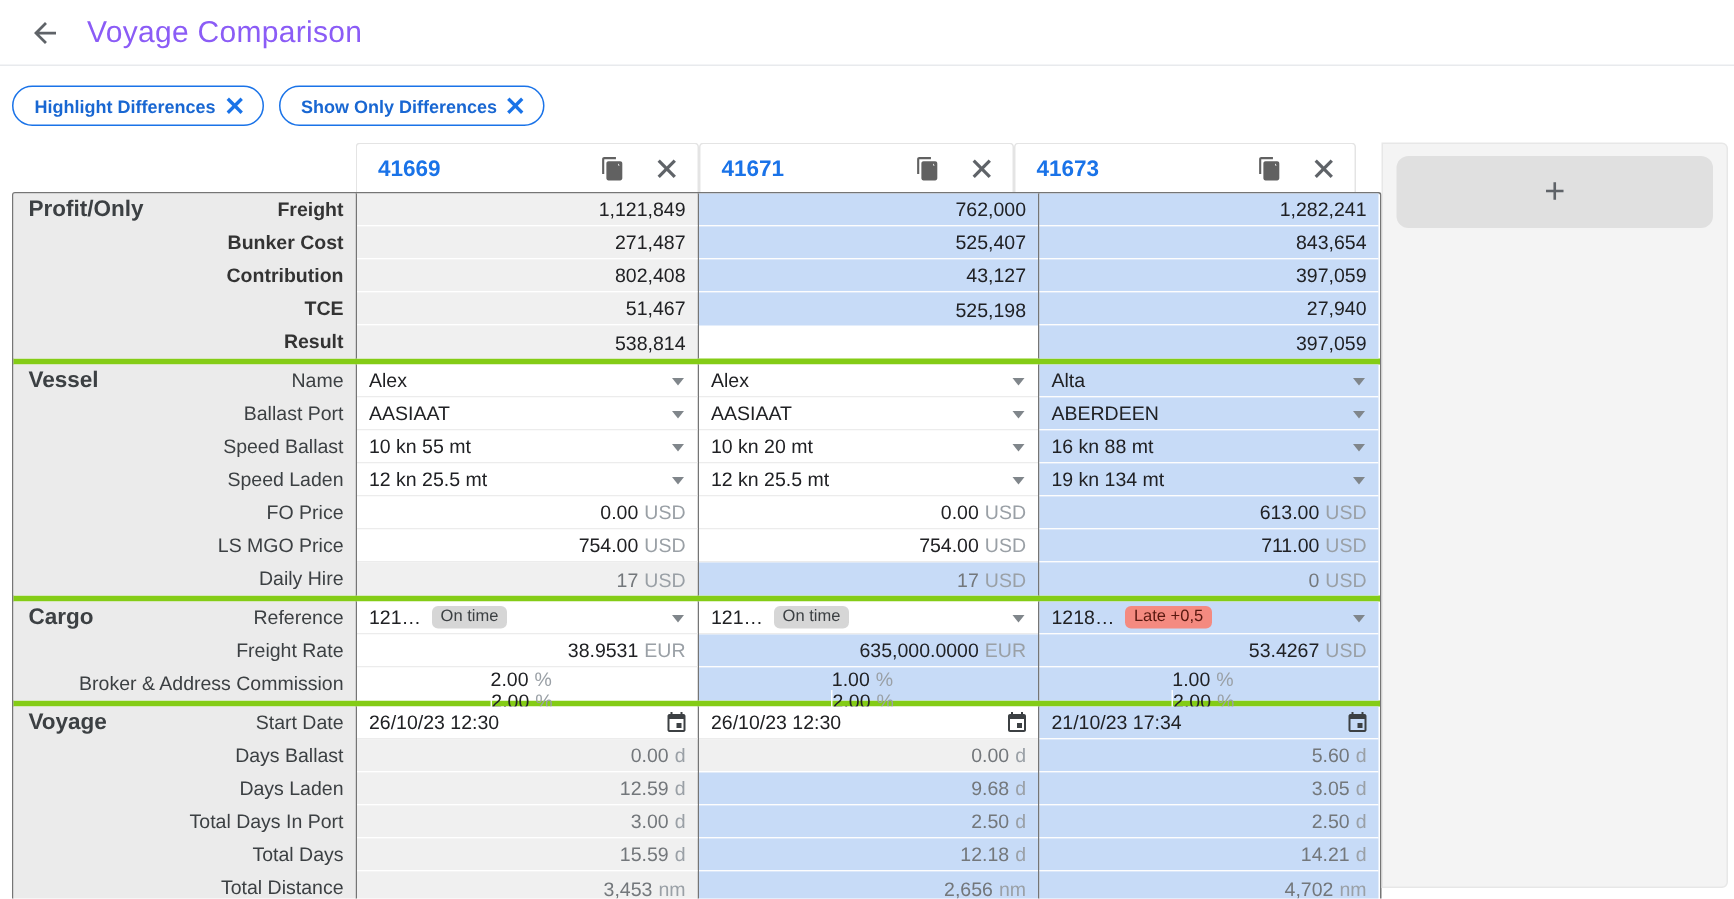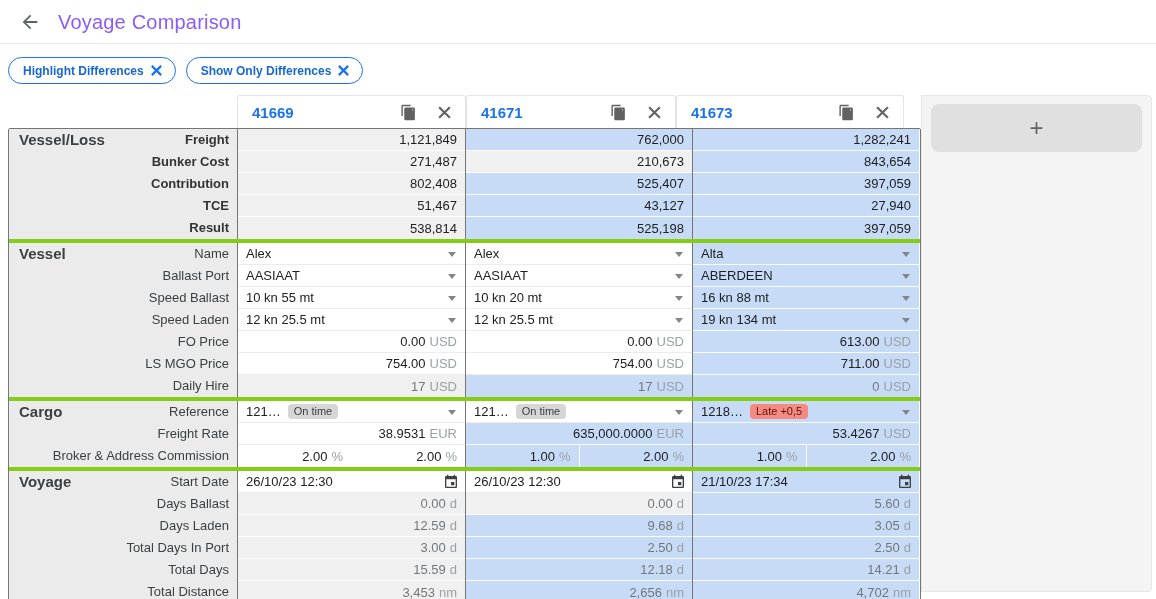--- a/index.html
+++ b/index.html
@@ -63,21 +63,21 @@
   .cell.muted .val { color:#73777b; }
   .cell .unit { color:#9aa0a6; margin-left:4px; }
   .caret { position:absolute; right:9px; top:9px; width:0; height:0;
     border-left:4.5px solid transparent; border-right:4.5px solid transparent; border-top:5.5px solid #80868b; }
   .badge { margin-left:7px; font-size:11px; line-height:15px; padding:0 6px; border-radius:4px; }
   .badge.gray { background:#d6d6d6; color:#3c4043; }
   .badge.red  { background:#f48a80; color:#58180f; }
   .cell.date { padding-right:26px; }
   .cal { position:absolute; right:6px; top:3px; width:16px; height:16px; }
   .cal svg { width:16px; height:16px; fill:#3c4043; }
-  .cell.split { padding:0; }
+  .cell.split { padding:0;flex-direction:column; }
   .half { flex:1; height:100%; display:flex; align-items:center; justify-content:flex-end; padding-right:8px; }
   .half + .half { border-left:1px solid rgba(255,255,255,.9); }
 </style>
 </head>
 <body>
 
 <div class="app-bar">
   <div class="back-btn">
     <svg viewBox="0 0 24 24">
         <path d="M20 11H7.83l5.59-5.59L12 4l-8 8 8 8 1.41-1.41L7.83 13H20v-2z"></path>
@@ -154,21 +154,21 @@
             <line x1="12" y1="2" x2="2" y2="12"></line>
           </svg>
         </span>
     </div>
   </div>
 
   <div class="data">
 
   <div class="section">
         <div class="labels">
-          <span class="group-name">Vessel/Loss</span>
+          <span class="group-name">Profit/Only</span>
           <div class="row-label bold">Freight</div>
           <div class="row-label bold">Bunker Cost</div>
           <div class="row-label bold">Contribution</div>
           <div class="row-label bold">TCE</div>
           <div class="row-label bold">Result</div>
         </div>
         <div class="col c1">
           <div class="cell num bg-gray">
             <span class="val">1,121,849</span>
           </div>
@@ -181,23 +181,20 @@
           <div class="cell num bg-gray">
             <span class="val">51,467</span>
           </div>
           <div class="cell num bg-gray">
             <span class="val">538,814</span>
           </div>
         </div>
         <div class="col c2">
           <div class="cell num bg-blue">
             <span class="val">762,000</span>
-          </div>
-          <div class="cell num bg-gray">
-            <span class="val">210,673</span>
           </div>
           <div class="cell num bg-blue">
             <span class="val">525,407</span>
           </div>
           <div class="cell num bg-blue">
             <span class="val">43,127</span>
           </div>
           <div class="cell num bg-blue">
             <span class="val">525,198</span>
           </div>

